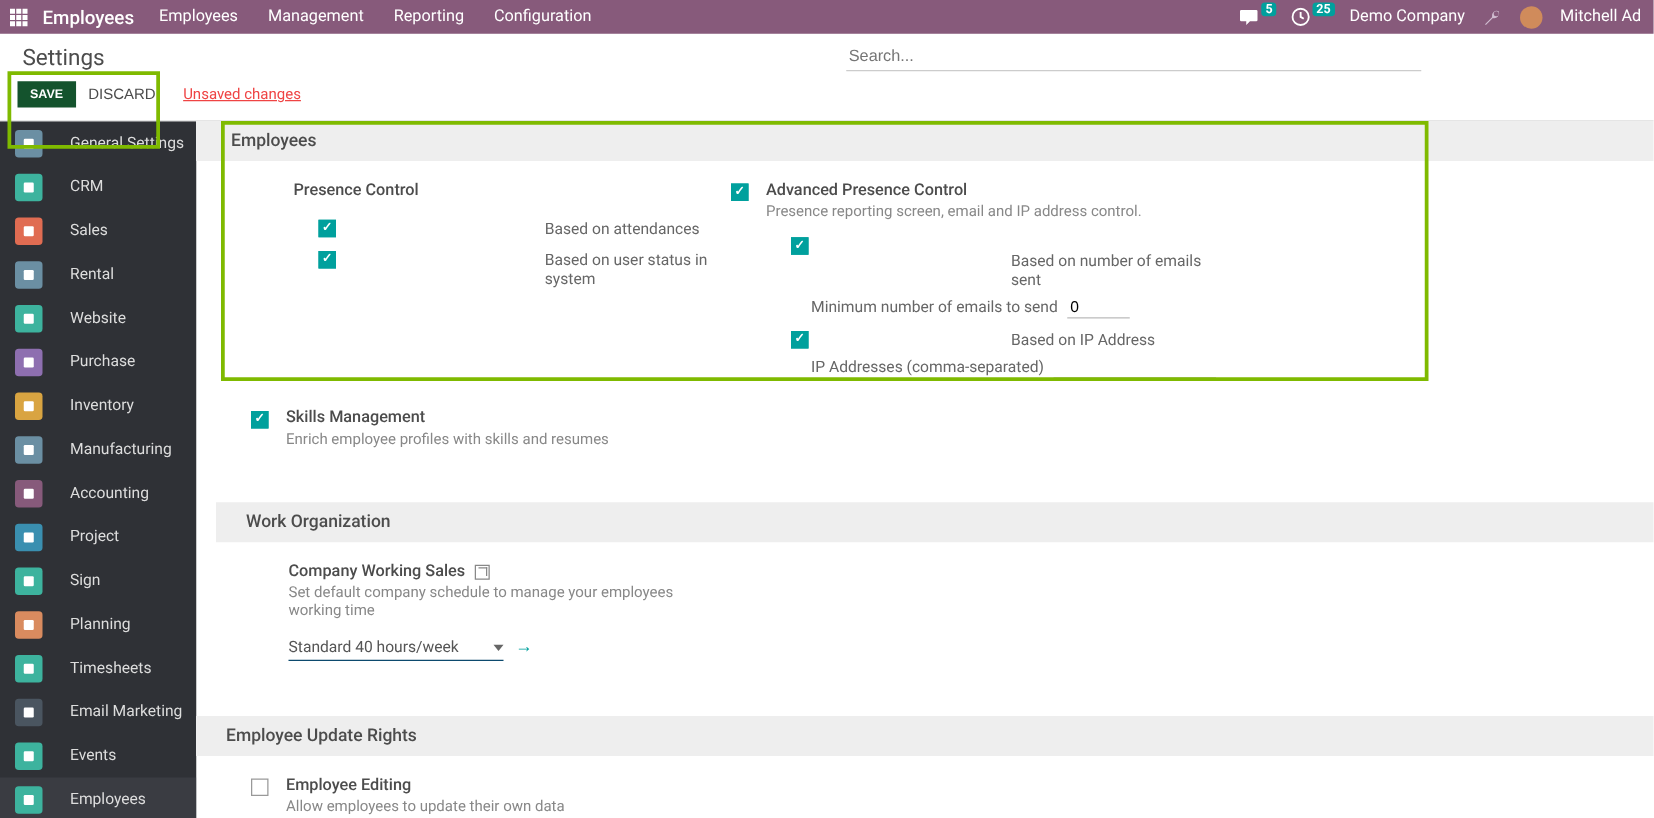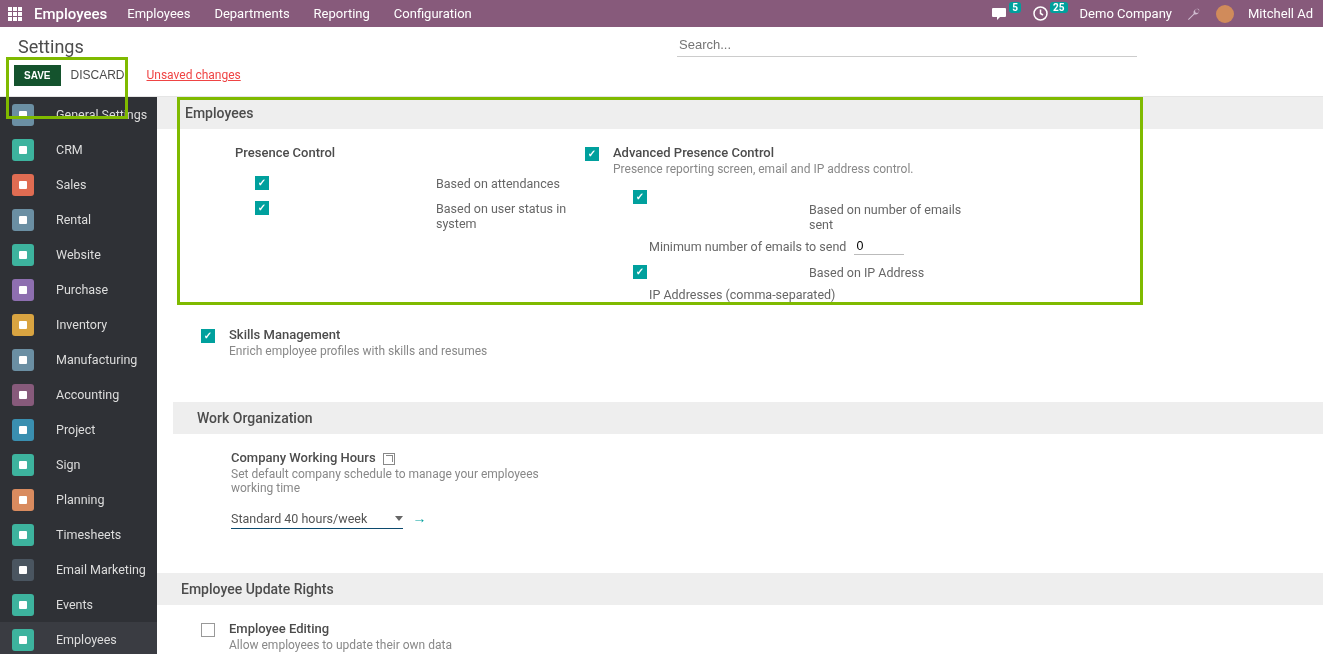--- a/index.html
+++ b/index.html
@@ -76,21 +76,21 @@
         <span></span>
         <span></span>
         <span></span>
         <span></span>
         <span></span>
       </div>
   </div>
   <div class="app-title">Employees</div>
   <div class="menu">
     <a>Employees</a>
-    <a>Departments</a>
+    <a>Management</a>
     <a>Reporting</a>
     <a>Configuration</a>
   </div>
   <div class="right">
     <div class="badge">
       <svg width="16" height="14" viewBox="0 0 16 14">
           <path fill="#fff" d="M2 1h12a1 1 0 011 1v7a1 1 0 01-1 1H9l-3 3v-3H2a1 1 0 01-1-1V2a1 1 0 011-1z"></path>
         </svg>
       <span class="count">5</span>
     </div>
@@ -306,21 +306,21 @@
       <span class="chk checked" style="margin-top:2px;"></span>
       <div>
         <div class="setting-title">Skills Management</div>
         <div class="setting-desc">Enrich employee profiles with skills and resumes</div>
       </div>
     </div>
 
     <div class="section-header" style="margin-top:20px;margin-left:16px;">Work Organization</div>
     <div class="section-body" style="padding-left:74px; max-width:430px;">
       <div>
-        <span class="setting-title">Company Working Hours</span>
+        <span class="setting-title">Company Working Sales</span>
         <span class="ext-link"></span>
       </div>
       <div class="setting-desc">Set default company schedule to manage your employees working time</div>
       <div style="margin-top:14px;">
         <span class="dropdown">
           <span>Standard 40 hours/week</span>
           <span style="width:20px;"></span>
           <span class="caret-down"></span>
         </span>
         <span class="arrow-right">→</span>

